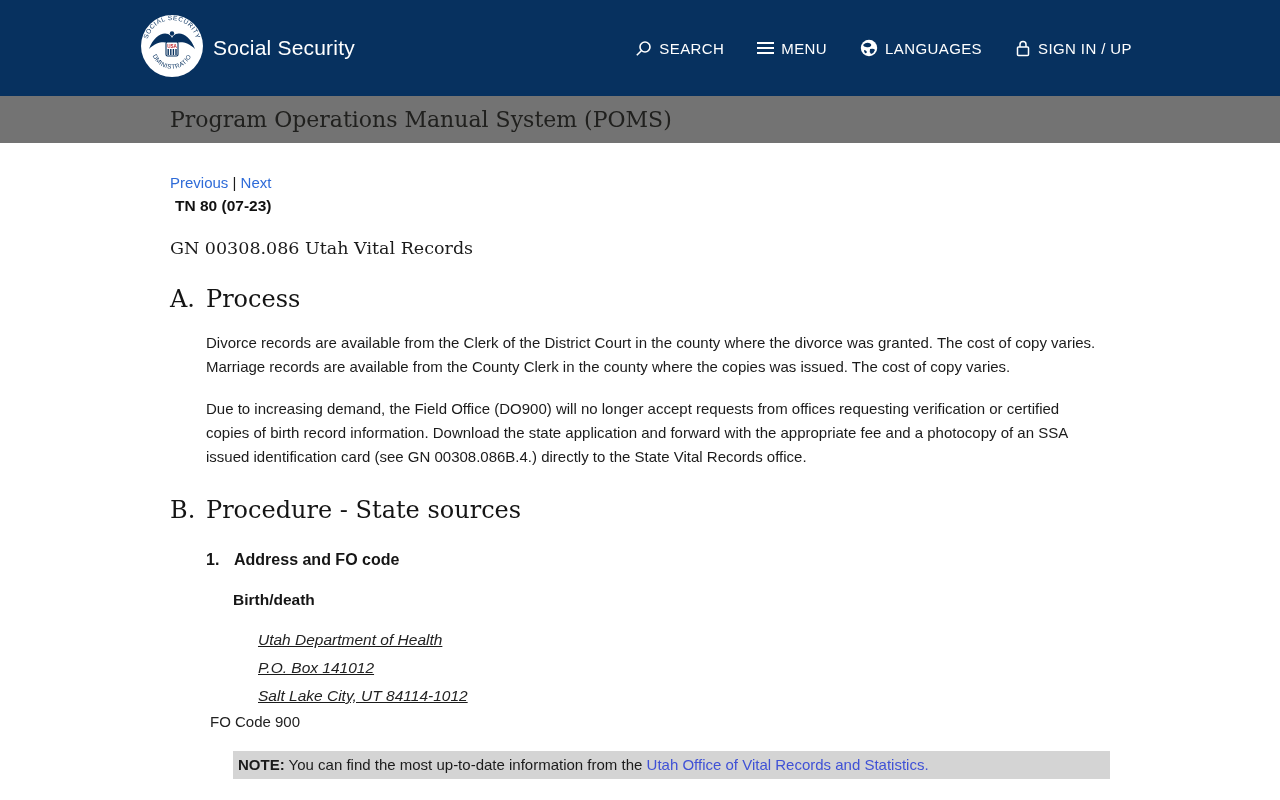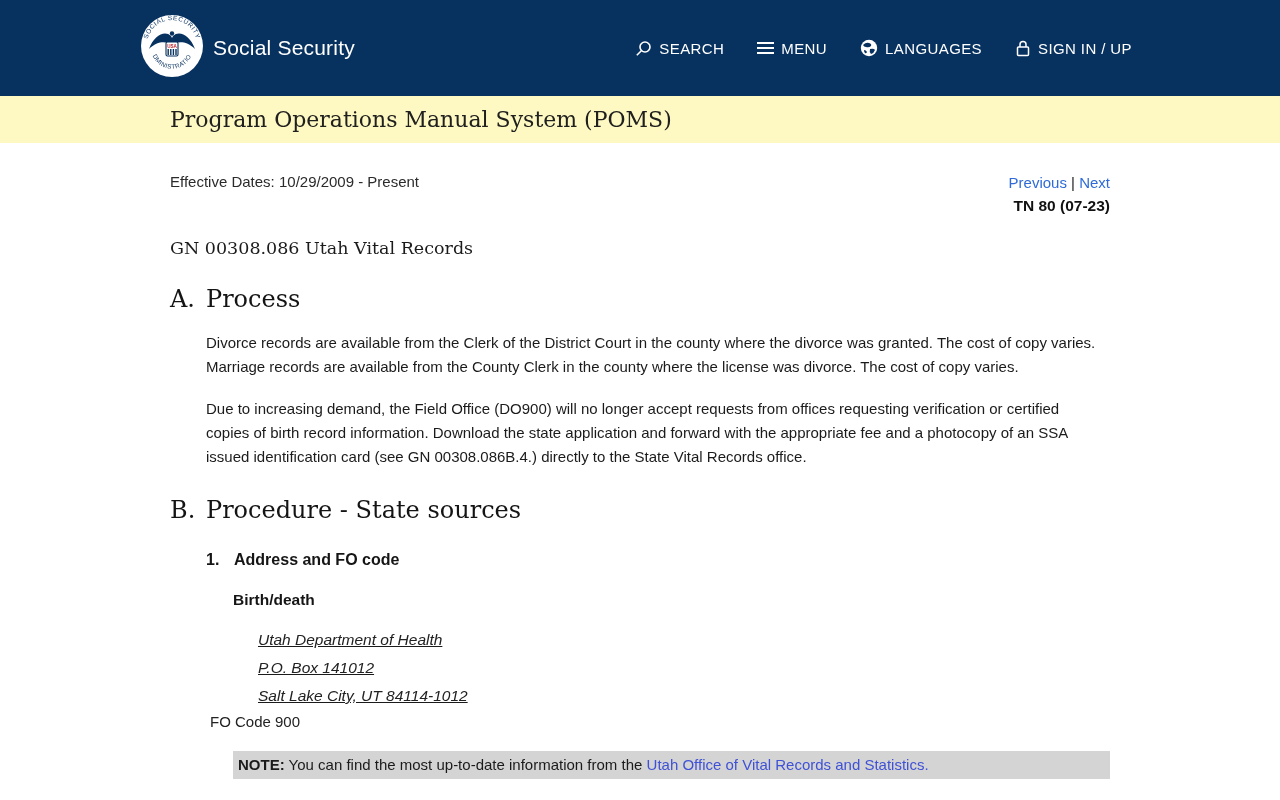--- a/index.html
+++ b/index.html
@@ -16,21 +16,21 @@
   .brand-name { color: #ffffff; font-size: 21px; font-weight: 400; letter-spacing: .2px; }
   .top-nav { margin-left: auto; display: flex; align-items: center; gap: 33px; }
   .nav-item {
     display: flex; align-items: center; gap: 7px;
     color: #ffffff; font-size: 15px; letter-spacing: .4px;
     text-decoration: none; cursor: pointer; white-space: nowrap; text-align: right;
   }
   .nav-item svg { display: block; }
 
   
-  .poms-bar { height: 47px; background: #fef9c3; display: flex; align-items: center; padding: 0 170px; }
+  .poms-bar { height: 47px; background: #737373; display: flex; align-items: center; padding: 0 170px; }
   .poms-title { font-family: "DejaVu Serif", "Liberation Serif", serif; font-size: 22px; font-weight: 500; color: #20201e; }
 
   
   .main { padding: 28px 170px 0 170px; }
   .meta-row { display: flex; justify-content: space-between; align-items: flex-start; }
   .effective-dates { font-size: 15px; color: #2b2b2b; padding-top: 2px; }
   .pager { text-align: right; font-size: 15px; line-height: 23px; }
   .pager a { color: #2e6bd8; text-decoration: none; cursor: pointer; }
   .pager .sep { color: #1b1b1b; }
   .tn-line { font-weight: bold; color: #111; font-size: 15.5px; }
@@ -146,39 +146,38 @@
   </nav>
 </header>
 
 <div class="poms-bar">
   <h1 class="poms-title">Program Operations Manual System (POMS)</h1>
 </div>
 
 <main class="main">
 
   <div class="meta-row">
-    <div class="effective-dates">Effective Dates: 10/29/2009 - Present</div>
     <div class="pager">
       <div>
         <a>Previous</a>
         <span class="sep">|</span>
         <a>Next</a>
       </div>
       <div class="tn-line">TN 80 (07-23)</div>
     </div>
   </div>
 
   <p class="doc-title">GN 00308.086 Utah Vital Records</p>
 
   <h2 class="section-heading">
     <span class="marker">A.</span>
     <span>Process</span>
   </h2>
   <div class="section-body">
-    <p class="para">Divorce records are available from the Clerk of the District Court in the county where the divorce was granted. The cost of copy varies. Marriage records are available from the County Clerk in the county where the license was divorce. The cost of copy varies.</p>
+    <p class="para">Divorce records are available from the Clerk of the District Court in the county where the divorce was granted. The cost of copy varies. Marriage records are available from the County Clerk in the county where the copies was issued. The cost of copy varies.</p>
     <p class="para">Due to increasing demand, the Field Office (DO900) will no longer accept requests from offices requesting verification or certified copies of birth record information. Download the state application and forward with the appropriate fee and a photocopy of an SSA issued identification card (see GN 00308.086B.4.) directly to the State Vital Records office.</p>
   </div>
 
   <h2 class="section-heading">
     <span class="marker">B.</span>
     <span>Procedure - State sources</span>
   </h2>
 
   <h3 class="sub-heading">
     <span class="marker">1.</span>

